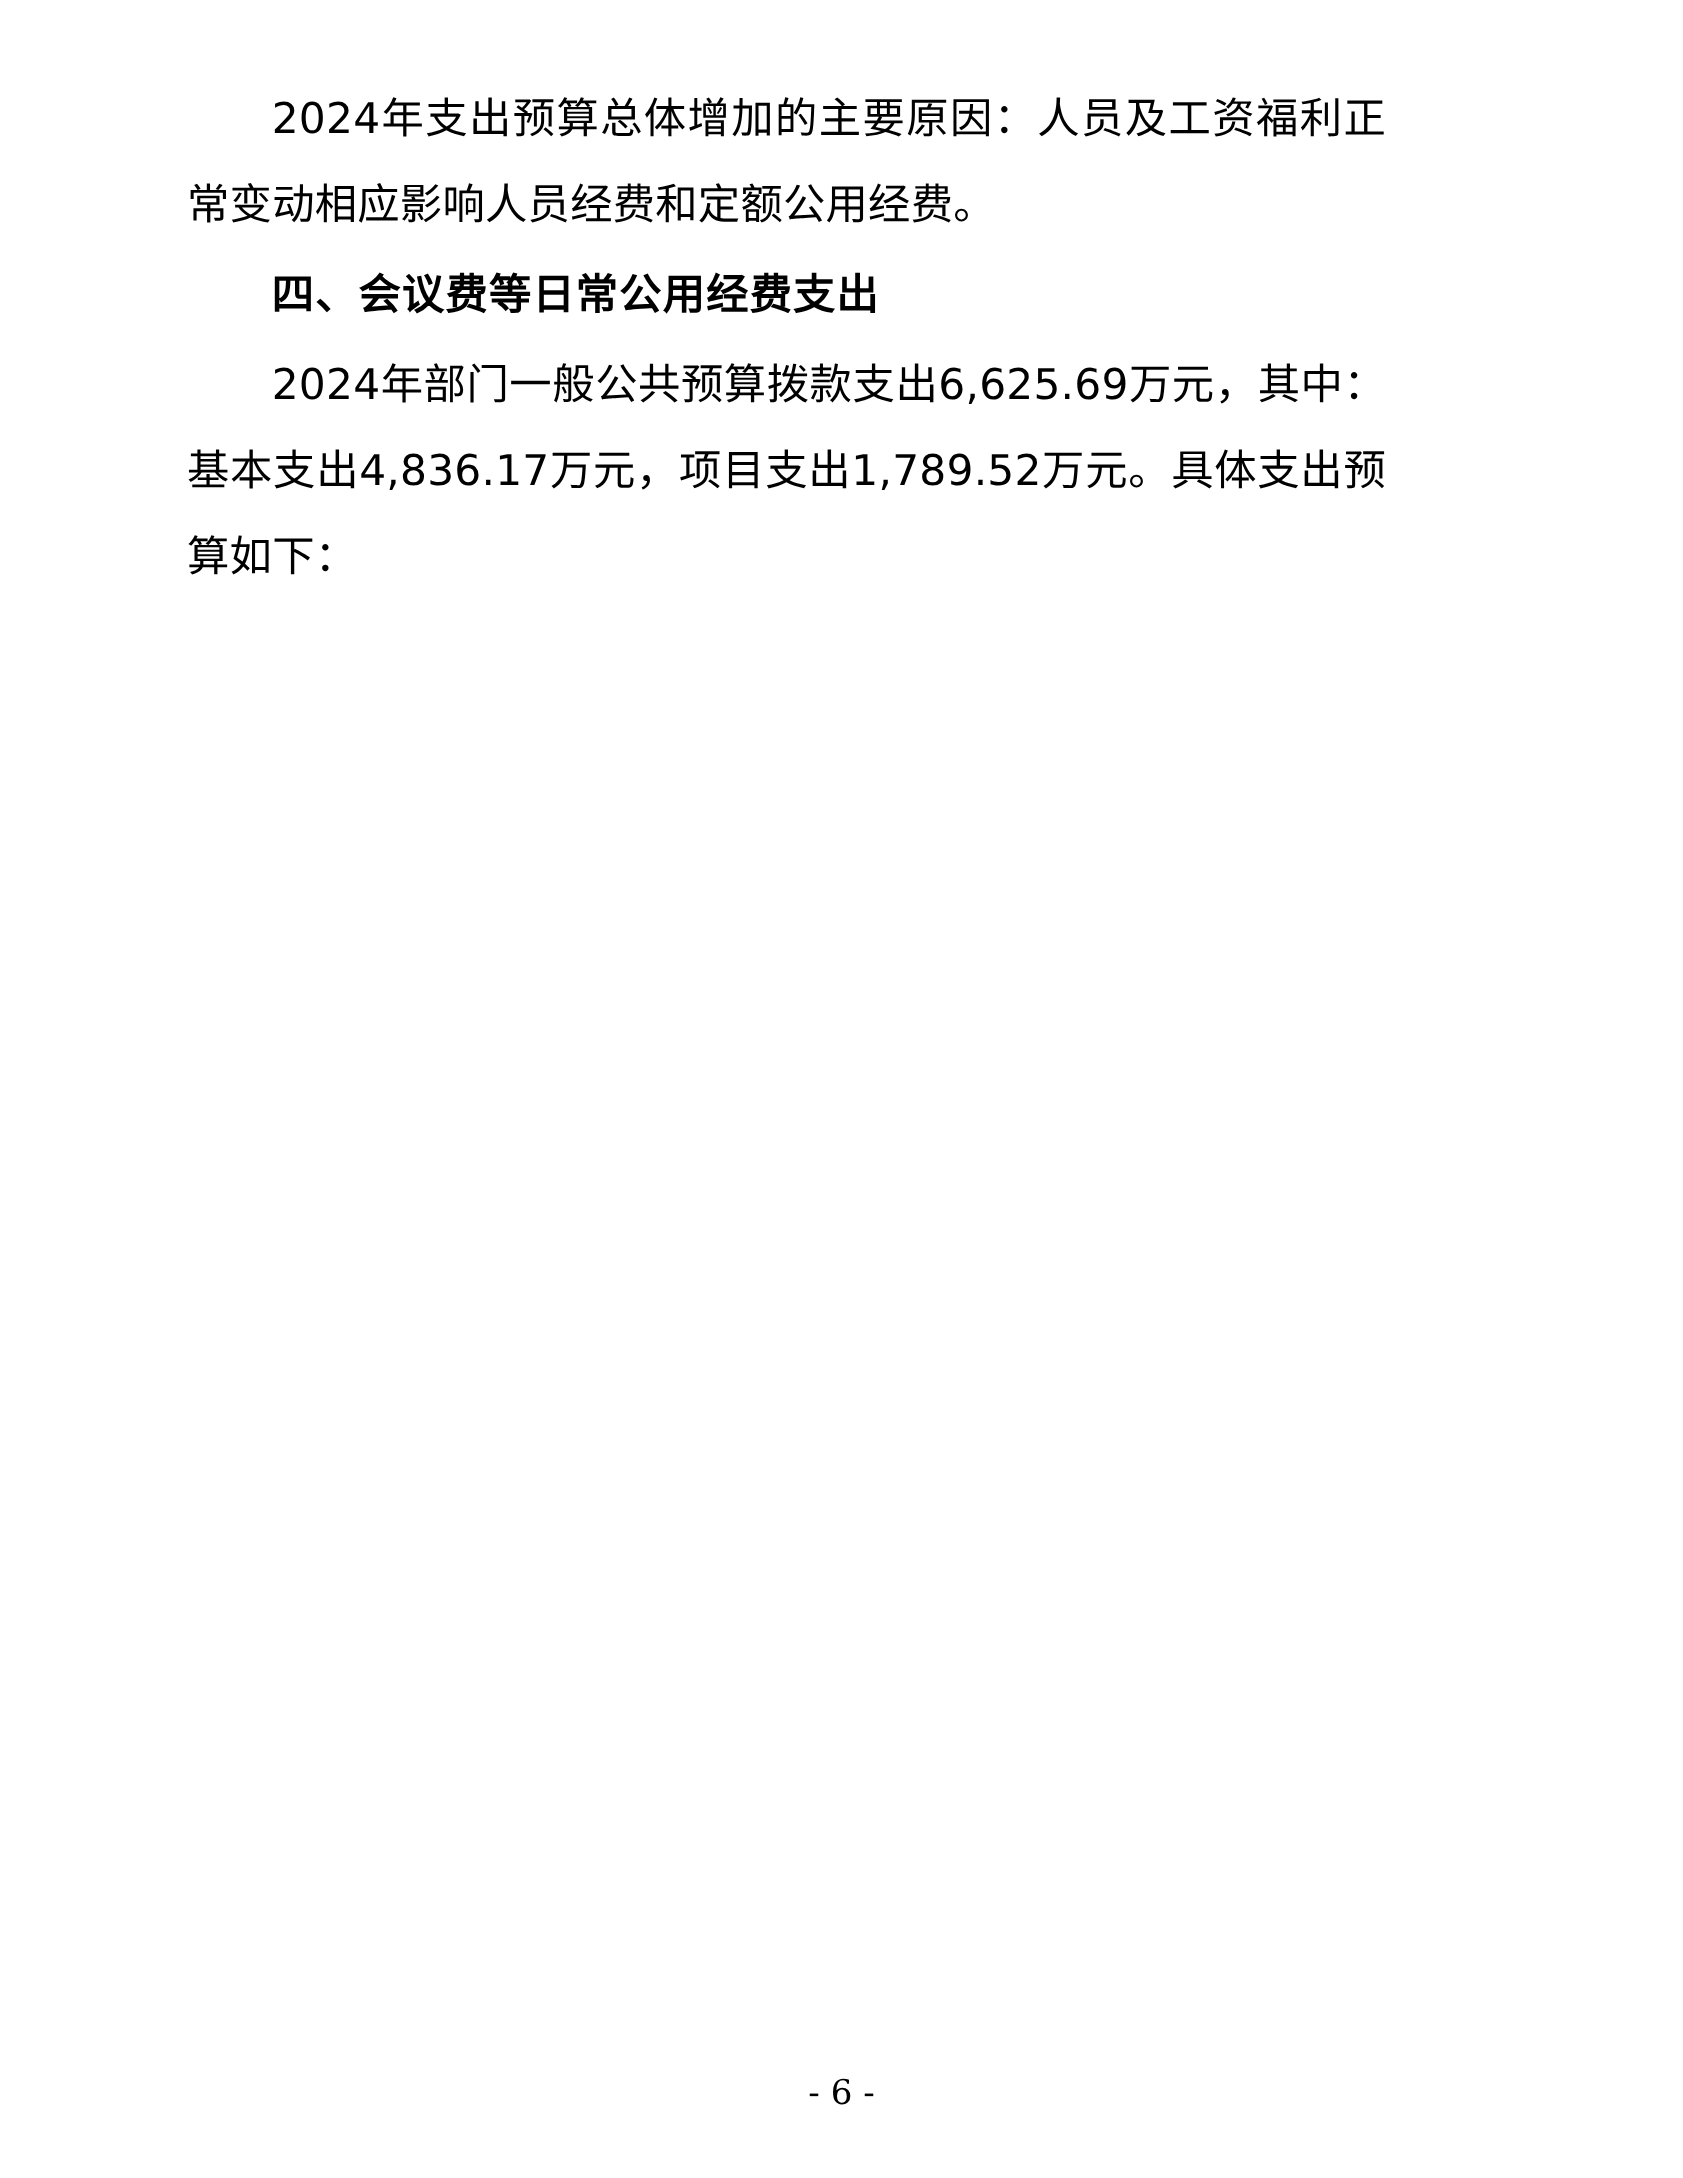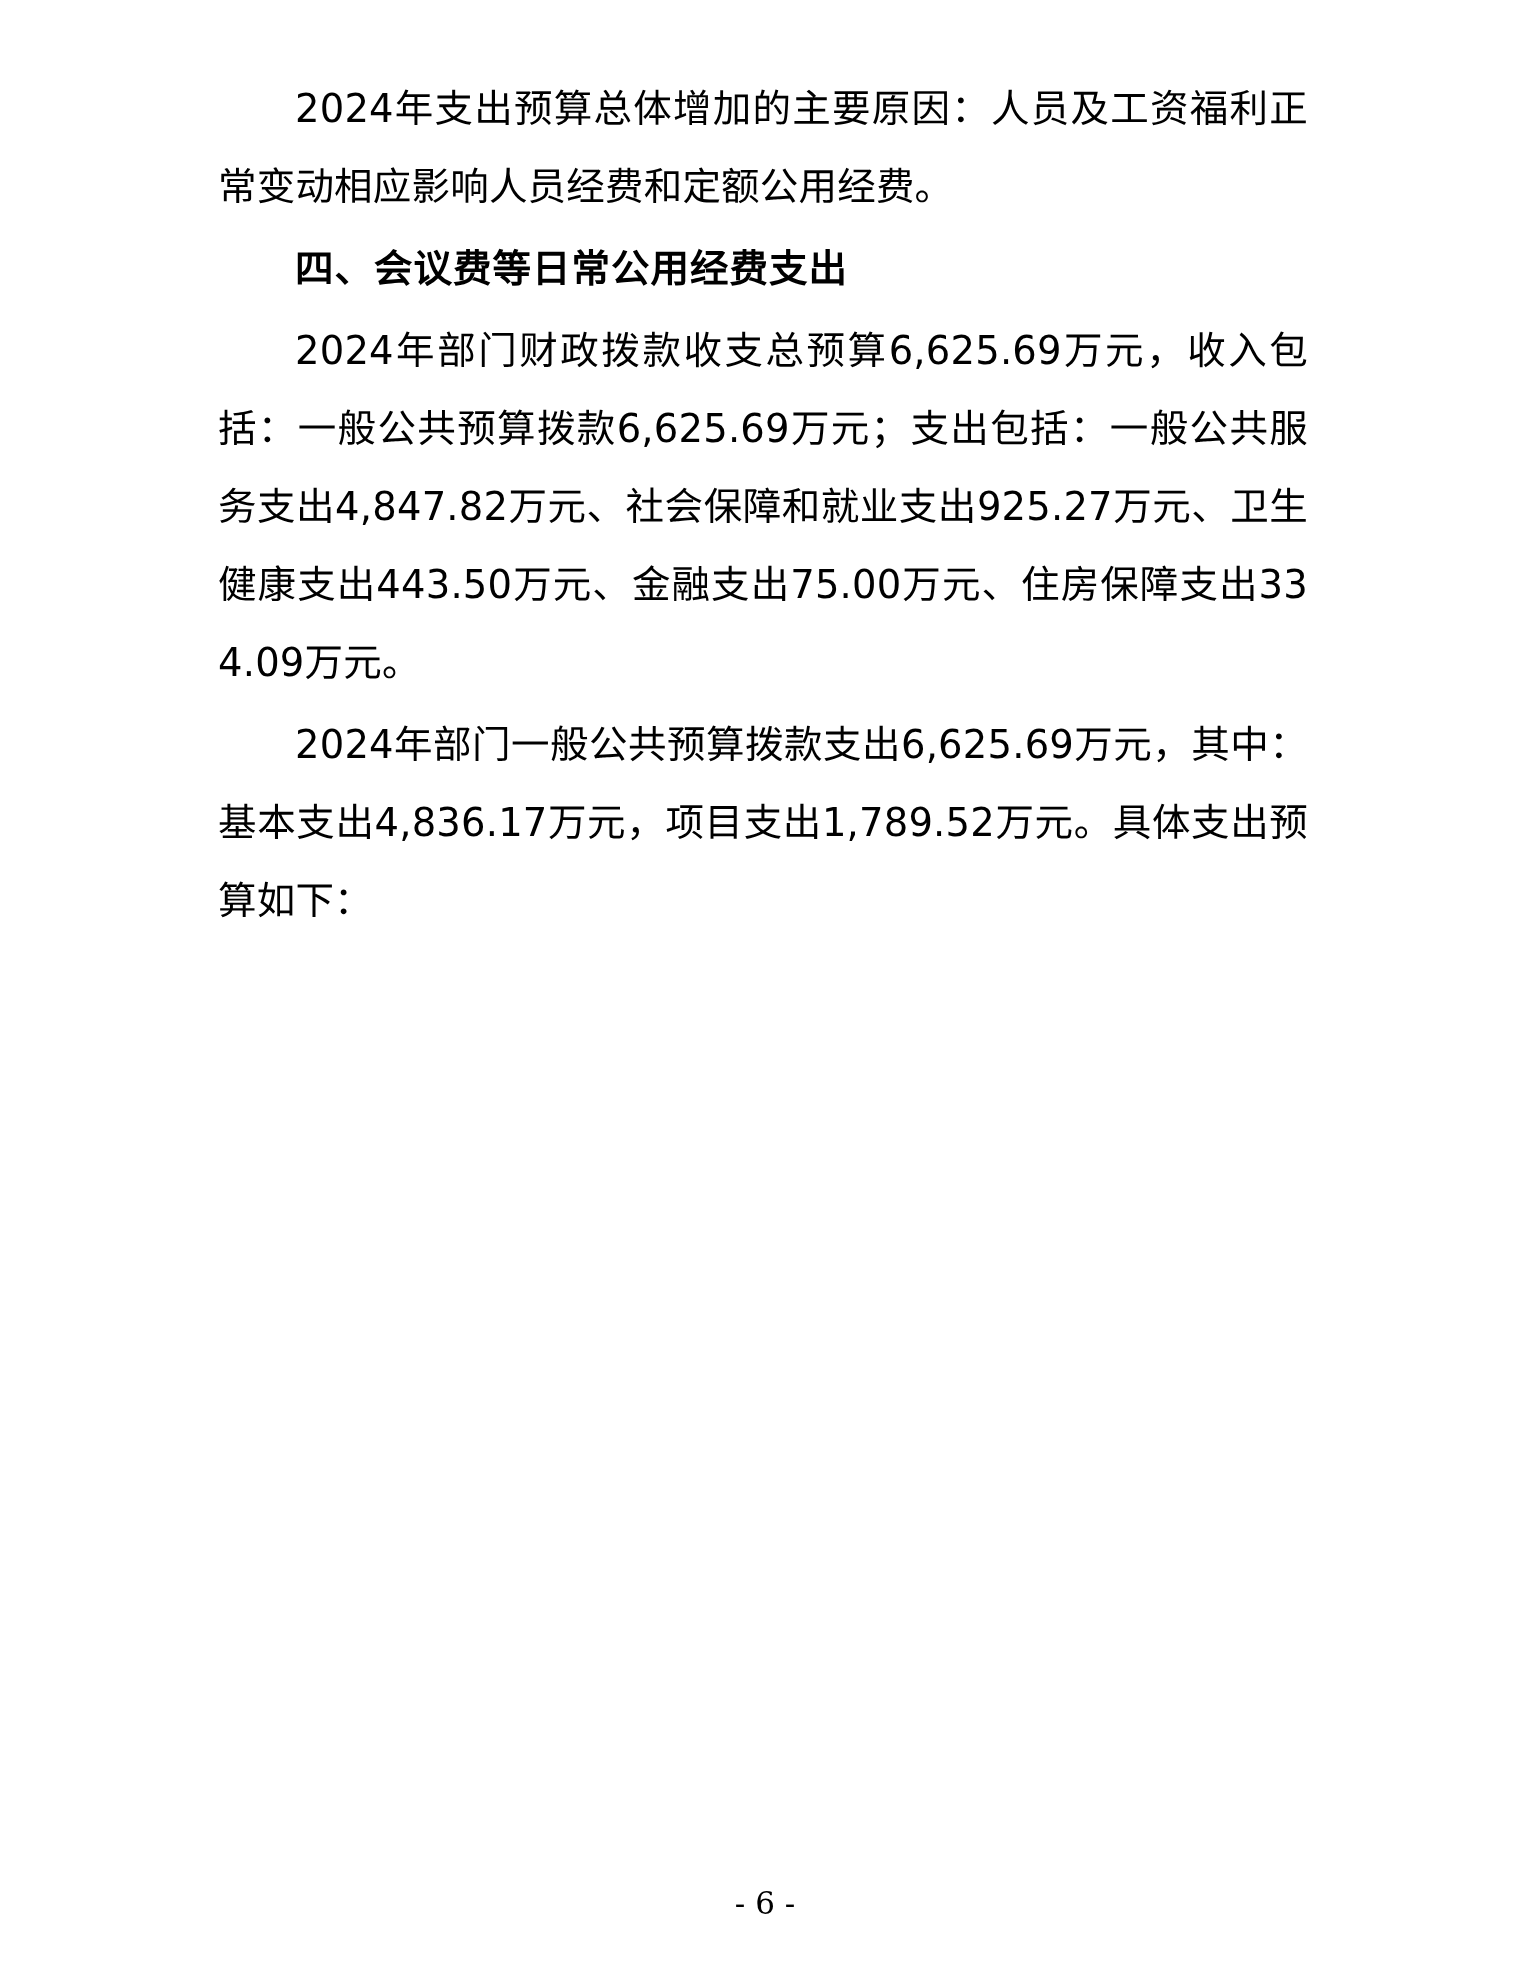--- a/index.html
+++ b/index.html
@@ -16,21 +16,20 @@
     overflow: hidden;
   }
   .page {
     position: absolute;
     left: 0;
     top: 0;
     width: 1222px;
     height: 1980px;
     box-sizing: border-box;
     padding: 70px 130px 0 170px;
-    margin-left: 48px;
   }
   .doc-body {
     width: 1090px;
   }
   p {
     margin: 0 0 0 0;
     font-size: 38.5px;
     line-height: 78px;
     text-align: justify;
     text-justify: inter-ideograph;
@@ -63,21 +62,20 @@
 </head>
 <body>
 
 <div class="page">
   <div class="doc-body">
 
     <p class="para">2024年支出预算总体增加的主要原因：人员及工资福利正常变动相应影响人员经费和定额公用经费。</p>
 
     <p class="heading gap-top">四、会议费等日常公用经费支出</p>
 
-    <p class="para gap-top">2024年部门财政拨款收支总预算6,625.69万元，收入包括：一般公共预算拨款6,625.69万元；支出包括：一般公共服务支出4,847.82万元、社会保障和就业支出925.27万元、卫生健康支出443.50万元、金融支出75.00万元、住房保障支出334.09万元。</p>
 
 
     <p class="para gap-top">2024年部门一般公共预算拨款支出6,625.69万元，其中：基本支出4,836.17万元，项目支出1,789.52万元。具体支出预算如下：</p>
 
 
 
 
   </div>
 </div>
 

